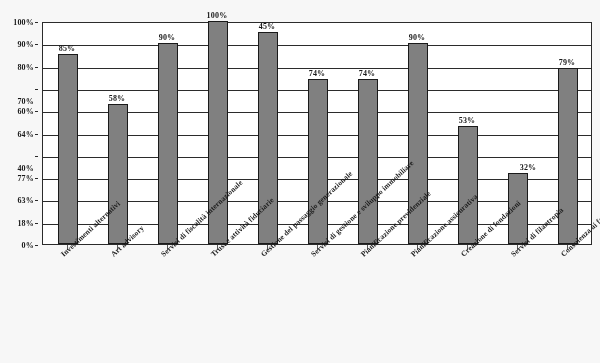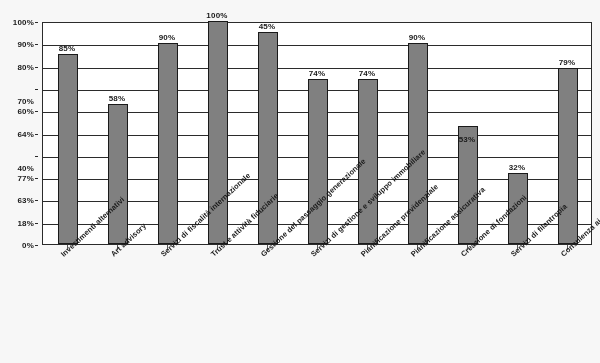--- a/index.html
+++ b/index.html
@@ -10,20 +10,21 @@
     width: 600px;
     height: 363px;
     background: #f7f7f7;
     font-family: "Liberation Sans", sans-serif;
     overflow: hidden;
   }
   #chart-root {
     position: relative;
     width: 548px;
     height: 363px;
+    font-family: Liberation Serif, serif;
   }
 
   
   #plot-area {
     position: absolute;
     left: 42px;
     top: 22px;
     width: 550px;
     height: 223px;
     background: #ffffff;
@@ -201,16 +202,16 @@
     </div>
 
 <div class="bar-value" style="left: 45px; top: 44.45px;">85%</div>
     <div class="bar-value" style="left: 95px; top: 93.51px;">58%</div>
     <div class="bar-value" style="left: 145px; top: 33.3px;">90%</div>
     <div class="bar-value" style="left: 195px; top: 11px;">100%</div>
     <div class="bar-value" style="left: 245px; top: 22.15px;">45%</div>
     <div class="bar-value" style="left: 295px; top: 68.98px;">74%</div>
     <div class="bar-value" style="left: 345px; top: 68.98px;">74%</div>
     <div class="bar-value" style="left: 395px; top: 33.3px;">90%</div>
-    <div class="bar-value" style="left: 445px; top: 115.81px; margin-top: 19px;">53%</div>
-    <div class="bar-value" style="left: 495px; top: 162.64px;">32%</div>
+    <div class="bar-value" style="left: 445px; top: 115.81px;">53%</div>
+    <div class="bar-value" style="left: 506px; top: 162.64px;">32%</div>
     <div class="bar-value" style="left: 545px; top: 57.83px;">79%</div>
   </div>
 
 </body></html>

